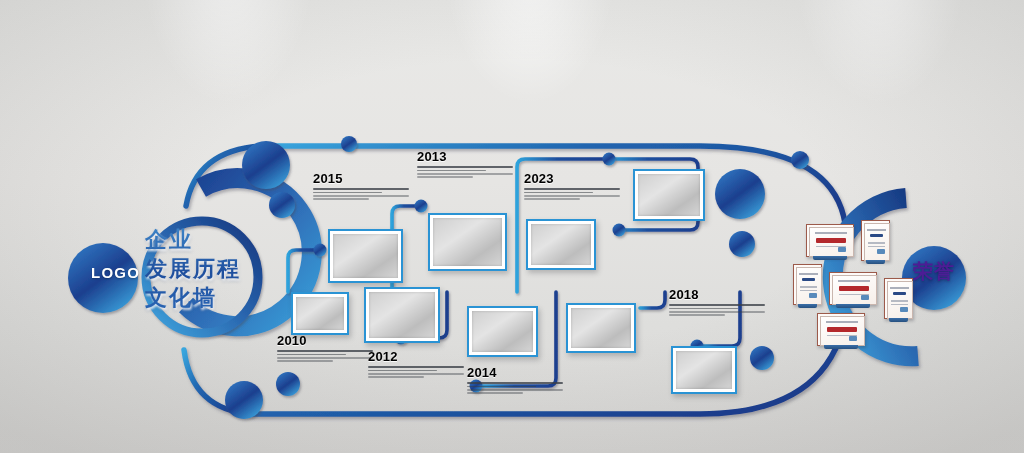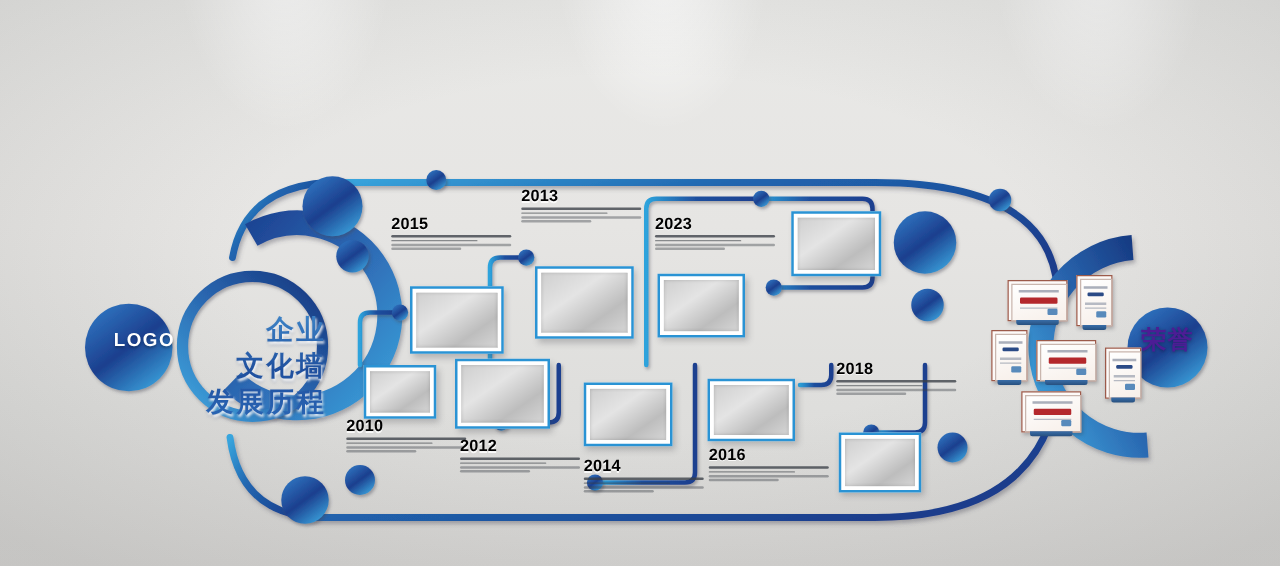--- a/index.html
+++ b/index.html
@@ -55,27 +55,26 @@
     box-shadow:inset 0 0 3px rgba(0,0,0,.18);
   }
 
   
   .logo-text{
     position:absolute;left:66px;top:264px;width:74px;text-align:right;
     color:#fff;font-size:15px;font-weight:bold;letter-spacing:1.2px;
     text-shadow:0 1px 2px rgba(0,0,0,.28);
   }
   .maintitle{
-    position:absolute;left:145px;top:225px;width:116px;text-align:right;
+    position:absolute;left:145px;top:225px;width:116px;text-align:left;
     font-size:22px;font-weight:bold;line-height:1.32;letter-spacing:2px;
     background:linear-gradient(180deg,#3e86c9 0%,#1f4f9e 55%,#2a66b5 100%);
     -webkit-background-clip:text;background-clip:text;color:transparent;
     -webkit-text-fill-color:transparent;
     filter:drop-shadow(1px 2px 1px rgba(255,255,255,.9)) drop-shadow(0 1px 1px rgba(70,90,130,.35));
-    margin-top:24px;
   }
   .honor-text{
     position:absolute;left:905px;top:258px;width:58px;text-align:center;
     color:#4c1d95;font-size:20px;font-weight:bold;letter-spacing:1px;
     font-family:"DejaVu Serif","Liberation Serif",serif;
     text-shadow:0 1px 3px rgba(0,0,0,.35);
   }
 
   
   .cert{position:absolute;box-sizing:border-box;
@@ -202,22 +201,22 @@
       <circle cx="476" cy="386" r="6.5" fill="url(#gDot)" filter="url(#shS)"></circle>
       <circle cx="697" cy="346" r="6.5" fill="url(#gDot)" filter="url(#shS)"></circle>
       <circle cx="349" cy="144" r="8" fill="url(#gDot)" filter="url(#shS)"></circle>
       <circle cx="604" cy="155" r="0" fill="url(#gDot)"></circle>
     </g>
   </svg>
 
   <div class="logo-text">LOGO</div>
   <div class="maintitle">
     <div>企业</div>
+    <div>发展历程</div>
     <div>文化墙</div>
-    <div>发展历程</div>
   </div>
 
   <div class="honor-text">荣誉</div>
 
   <div class="cert" style="left:806px;top:224px;width:48px;height:33px">
     <div class="inner">
       <div class="ttl"></div>
       <div class="big"></div>
       <div class="ln" style="top:66%"></div>
       <div class="seal"></div>
@@ -348,27 +347,20 @@
   </div>
 
   <div class="tblock" style="left:524px;top:172px">
     <div class="yr">2023</div>
     <div class="l"></div>
     <div class="l s" style="width:72%"></div>
     <div class="l f" style="margin-top:2px"></div>
     <div class="l f" style="width:58%"></div>
   </div>
 
-  <div class="tblock" style="left:567px;top:357px">
-    <div class="yr">2016</div>
-    <div class="l"></div>
-    <div class="l s" style="width:72%"></div>
-    <div class="l f" style="margin-top:2px"></div>
-    <div class="l f" style="width:58%"></div>
-  </div>
 
 
   <div class="tblock" style="left:669px;top:288px">
     <div class="yr">2018</div>
     <div class="l"></div>
     <div class="l s" style="width:72%"></div>
     <div class="l f" style="margin-top:2px"></div>
     <div class="l f" style="width:58%"></div>
   </div>
 

